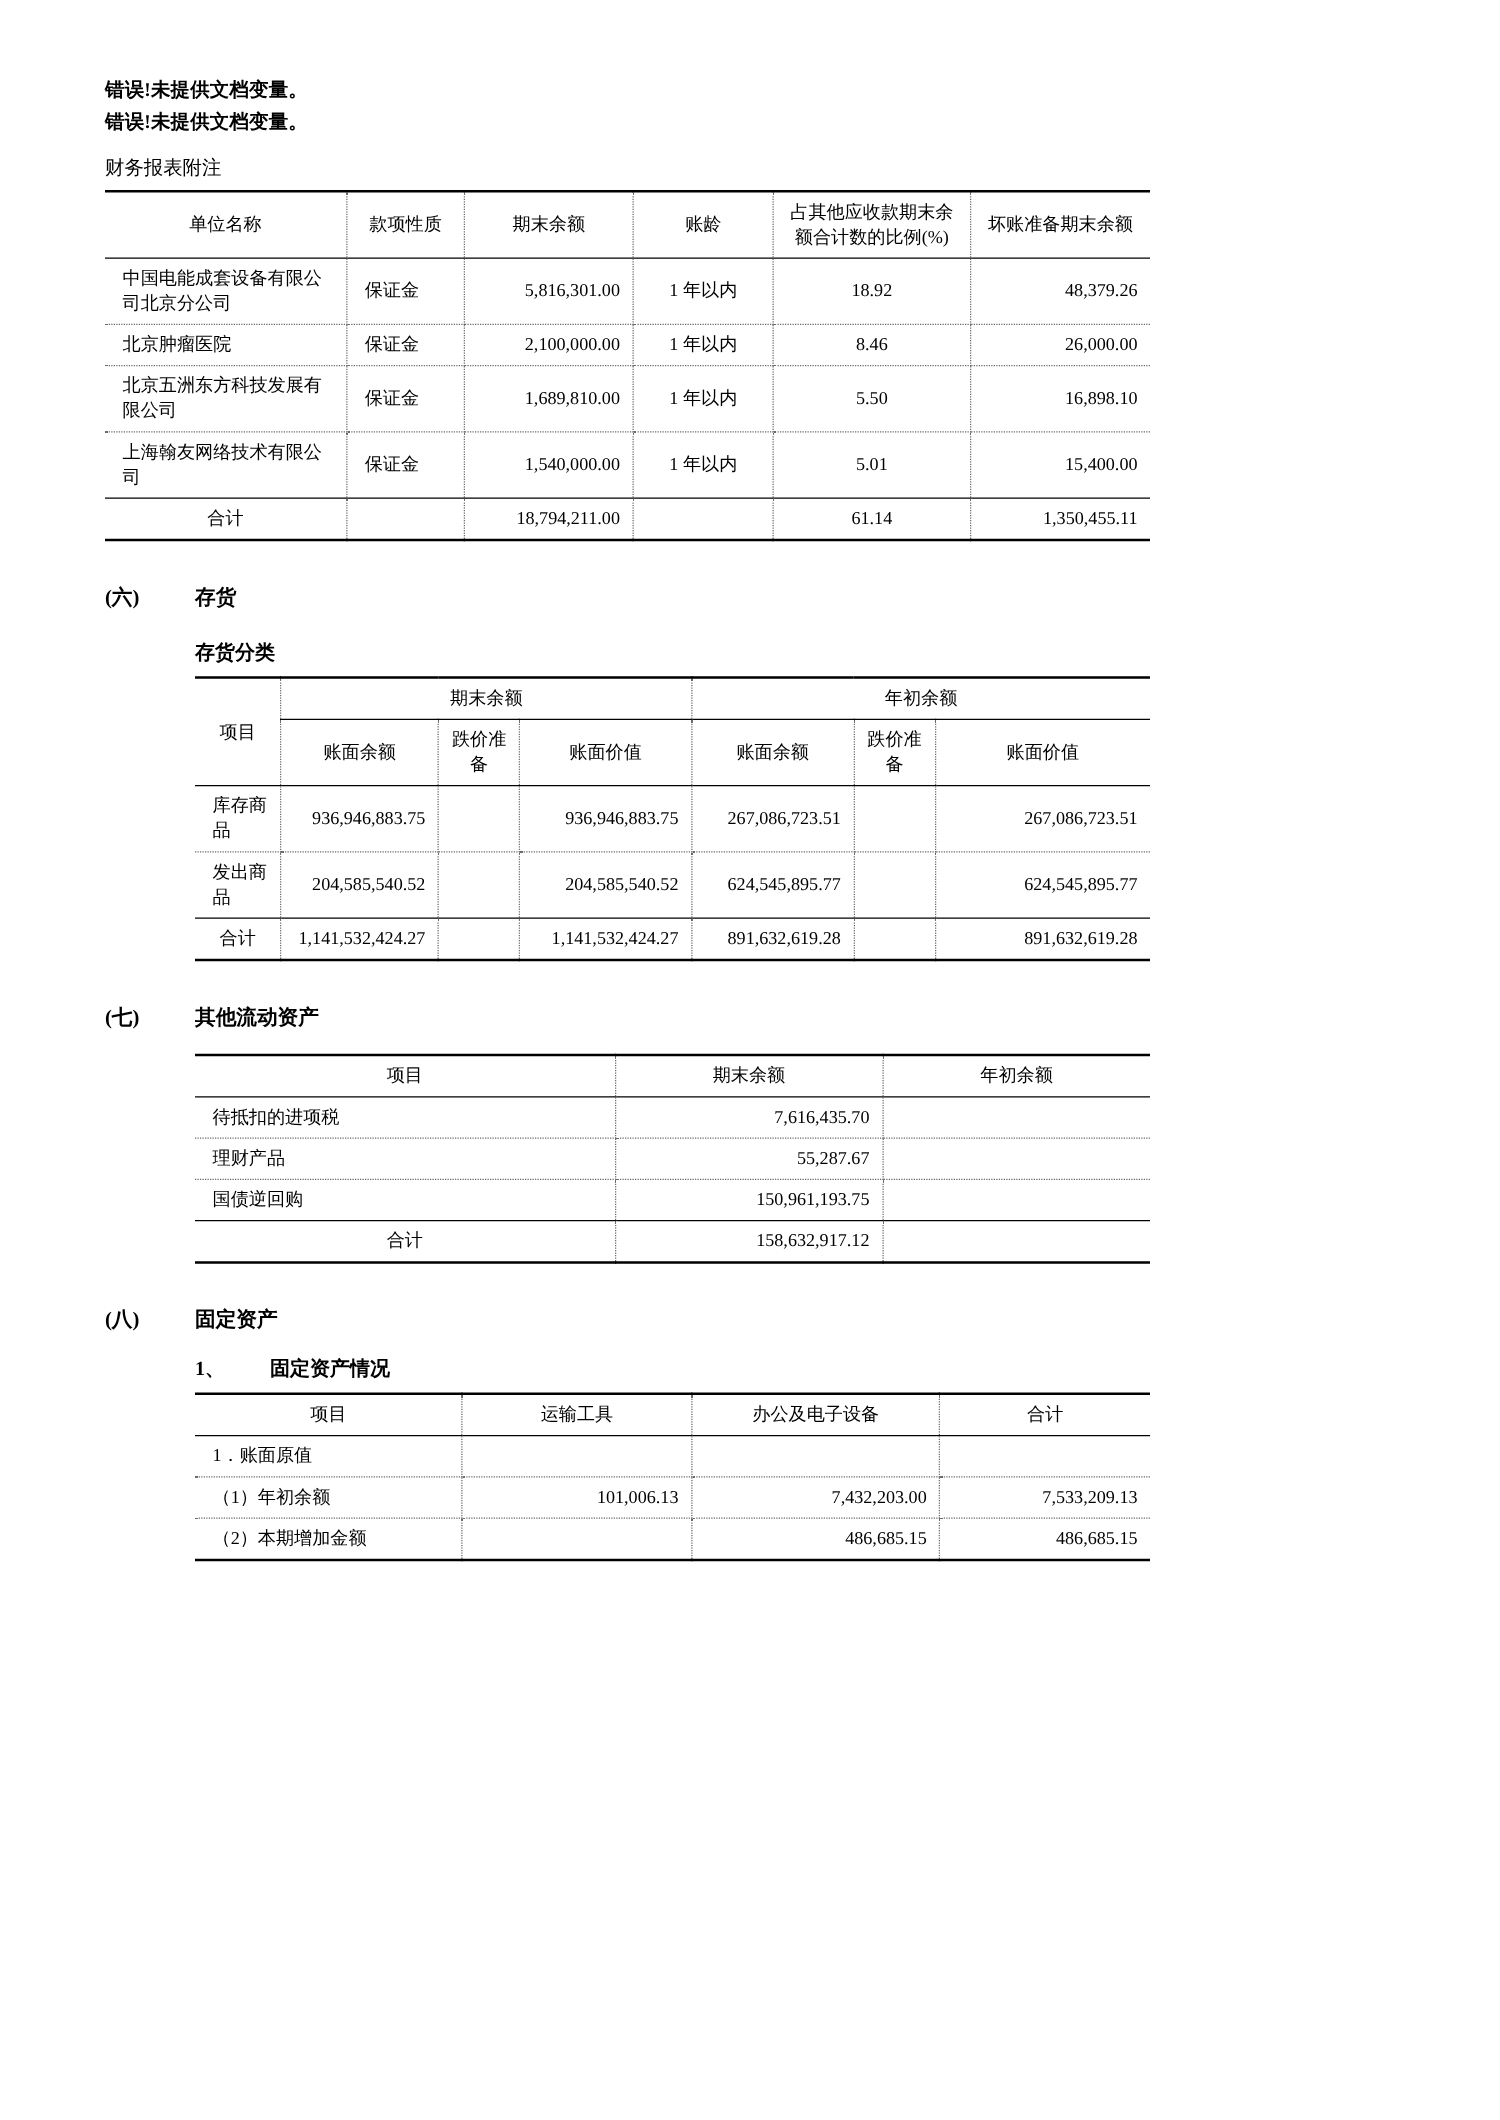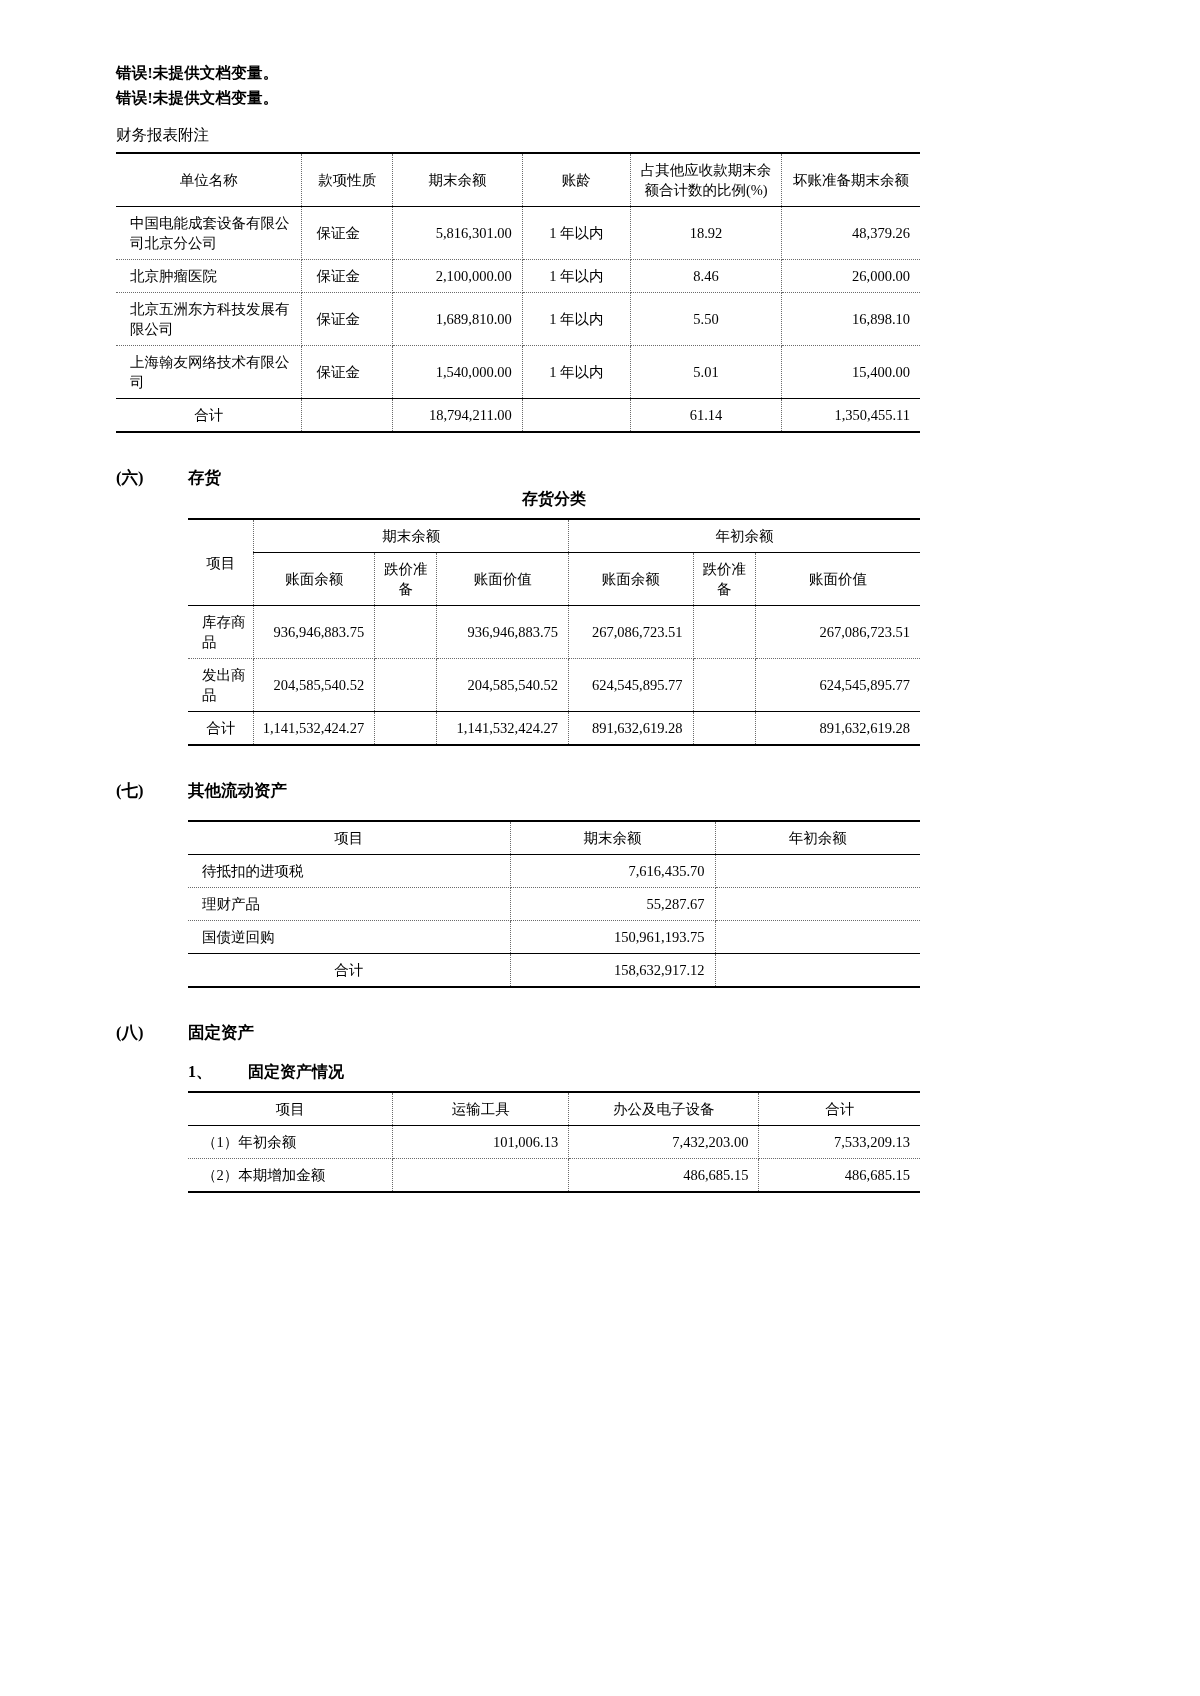--- a/index.html
+++ b/index.html
@@ -12,21 +12,21 @@
     height: 1696px;
     font-family: "Liberation Serif", "DejaVu Serif", serif;
     color: #000000;
     position: relative;
   }
   .page {
     position: relative;
     width: 1080px;
     height: 1696px;
     box-sizing: border-box;
-    padding: 60px 160px 0 116px;
+    padding: 60px 160px 0 84px;
   }
   .hdr {
     font-weight: bold;
     font-size: 15.5px;
     line-height: 25px;
     letter-spacing: 0.2px;
   }
   .hdr-sub {
     font-size: 15.5px;
     line-height: 26px;
@@ -77,22 +77,21 @@
     display: flex;
     align-items: baseline;
   }
   .sec-num {
     width: 72px;
     flex: none;
   }
   .sub-title {
     font-weight: bold;
     font-size: 16px;
-    margin: 0 0 8px 72px;
-    text-align: center;
+    margin: 23px 0 8px 72px;
   }
   .sub-title2 {
     font-weight: bold;
     font-size: 16px;
     margin: 18px 0 8px 72px;
     display: flex;
   }
   .sub-num { width: 60px; flex: none; }
   .tbl-wrap {
     margin-left: 72px;
@@ -298,20 +297,26 @@
           <col style="width:22%">
         </colgroup>
         <tbody>
             <tr class="head-row">
           <td class="c no-left">项目</td>
           <td class="c">运输工具</td>
           <td class="c">办公及电子设备</td>
           <td class="c no-right">合计</td>
         </tr>
         <tr>
+          <td class="l pad-l no-left">1．账面原值</td>
+          <td class="r pad-r"></td>
+          <td class="r pad-r"></td>
+          <td class="r pad-r no-right"></td>
+        </tr>
+        <tr>
           <td class="l pad-l no-left">（1）年初余额</td>
           <td class="r pad-r">101,006.13</td>
           <td class="r pad-r">7,432,203.00</td>
           <td class="r pad-r no-right">7,533,209.13</td>
         </tr>
         <tr>
           <td class="l pad-l no-left">（2）本期增加金额</td>
           <td class="r pad-r"></td>
           <td class="r pad-r">486,685.15</td>
           <td class="r pad-r no-right">486,685.15</td>

